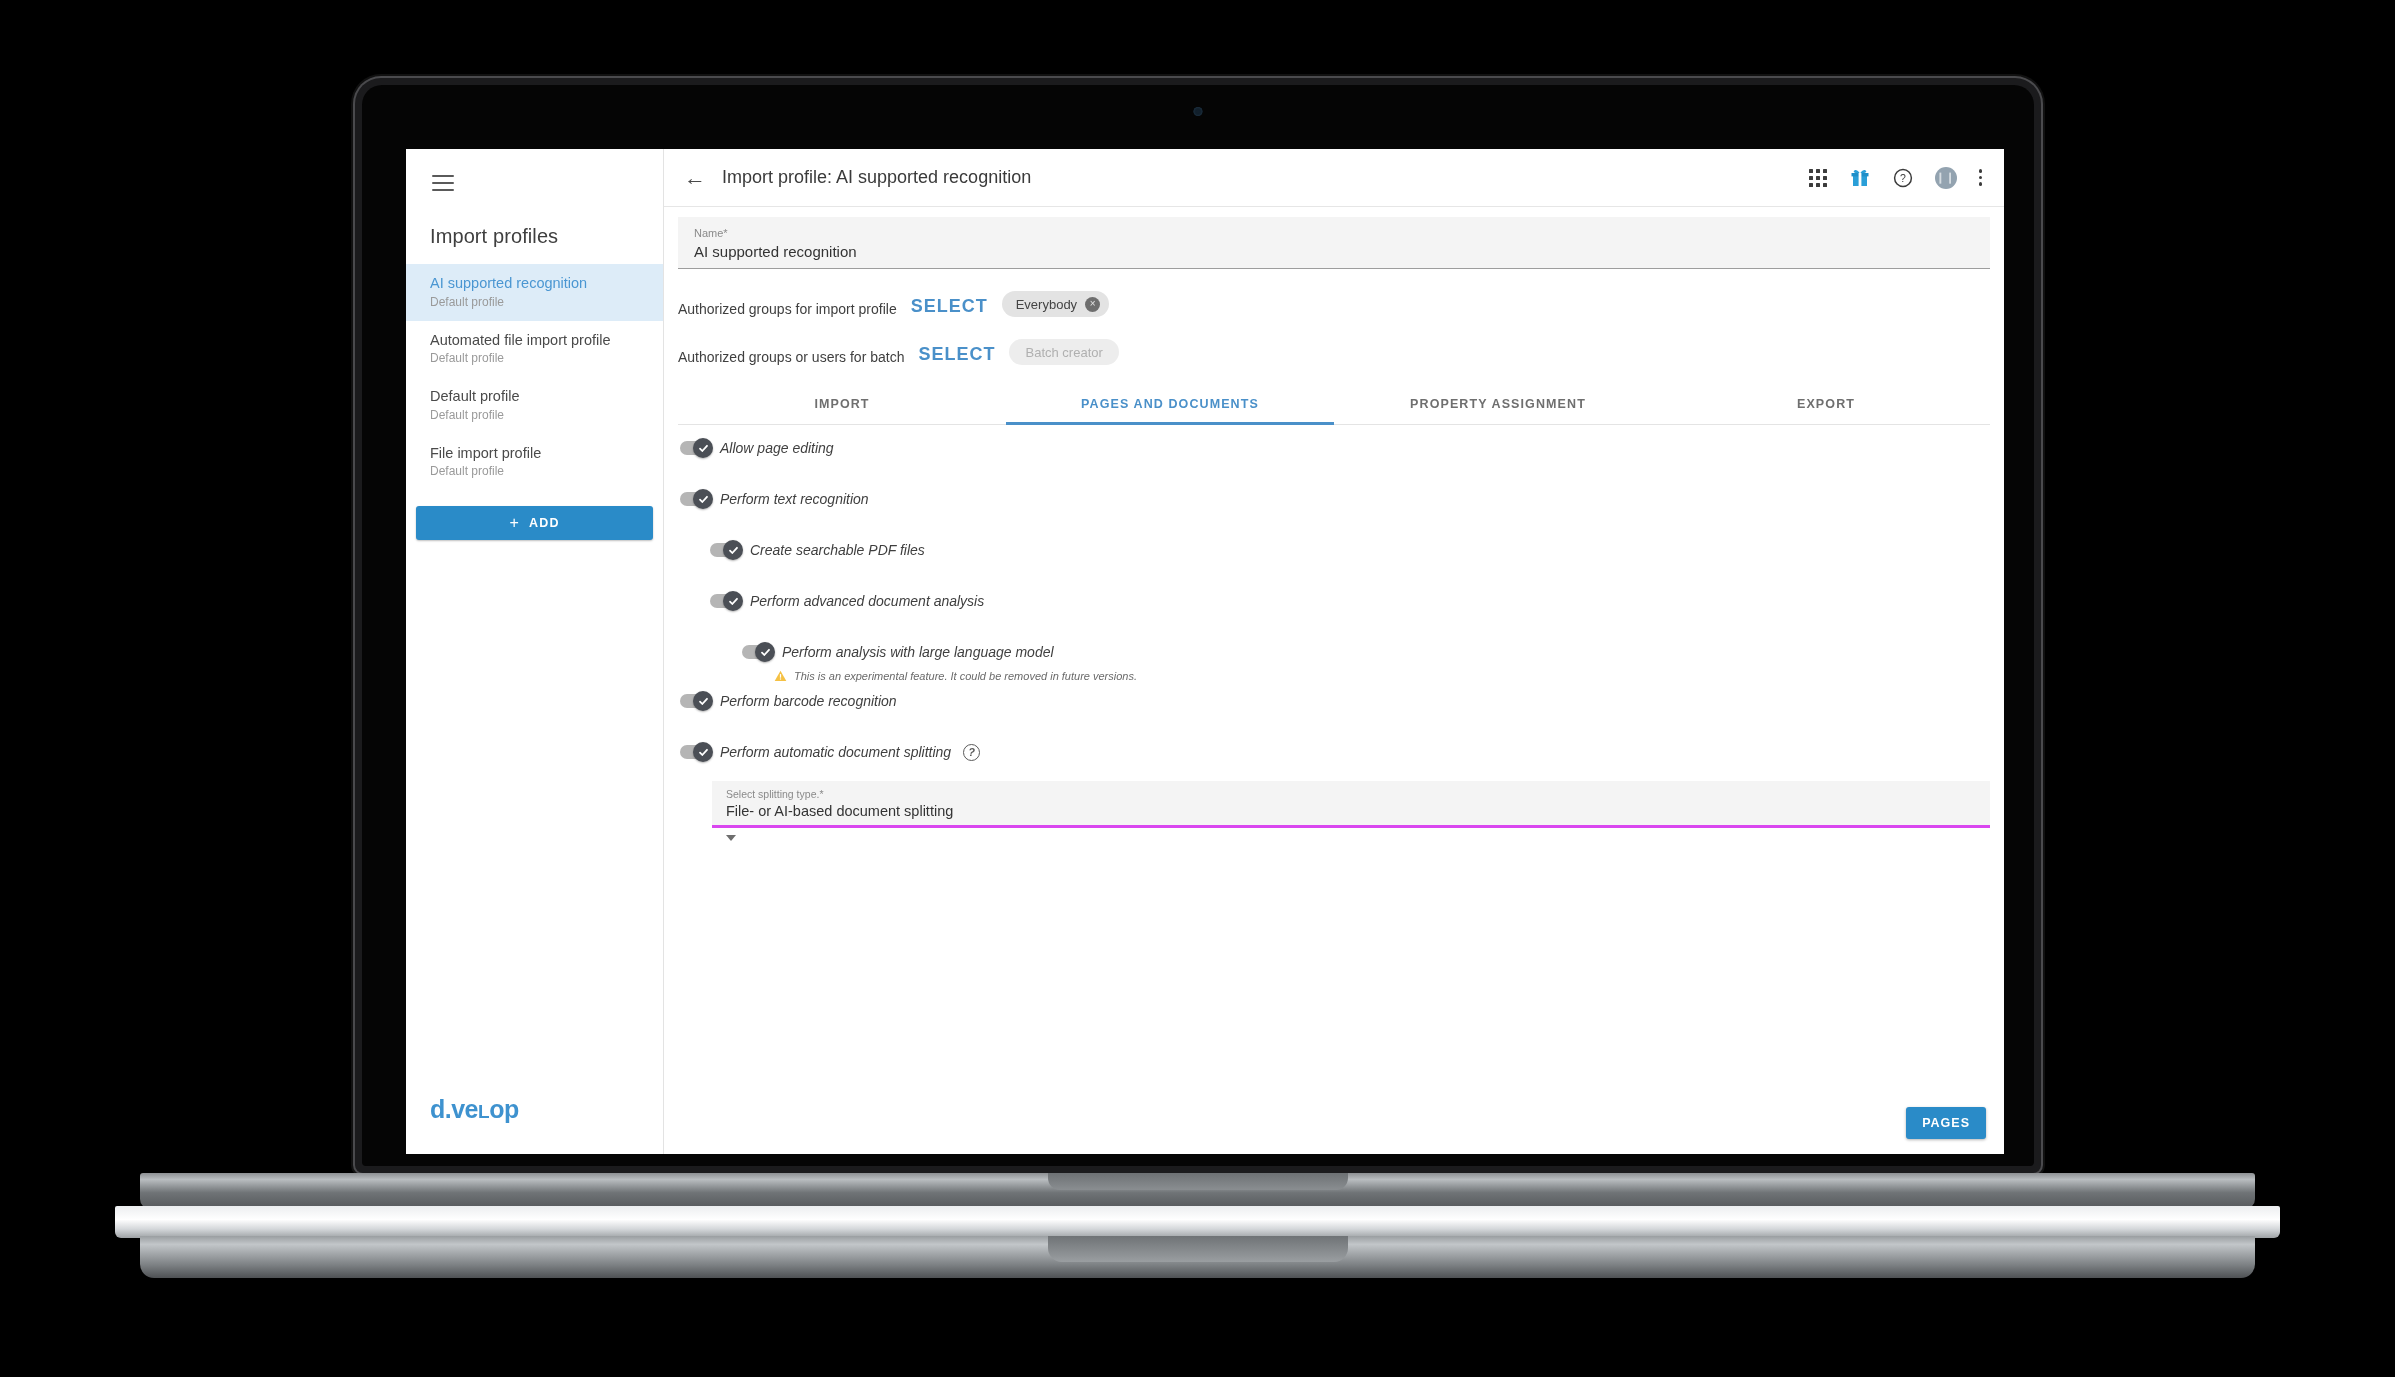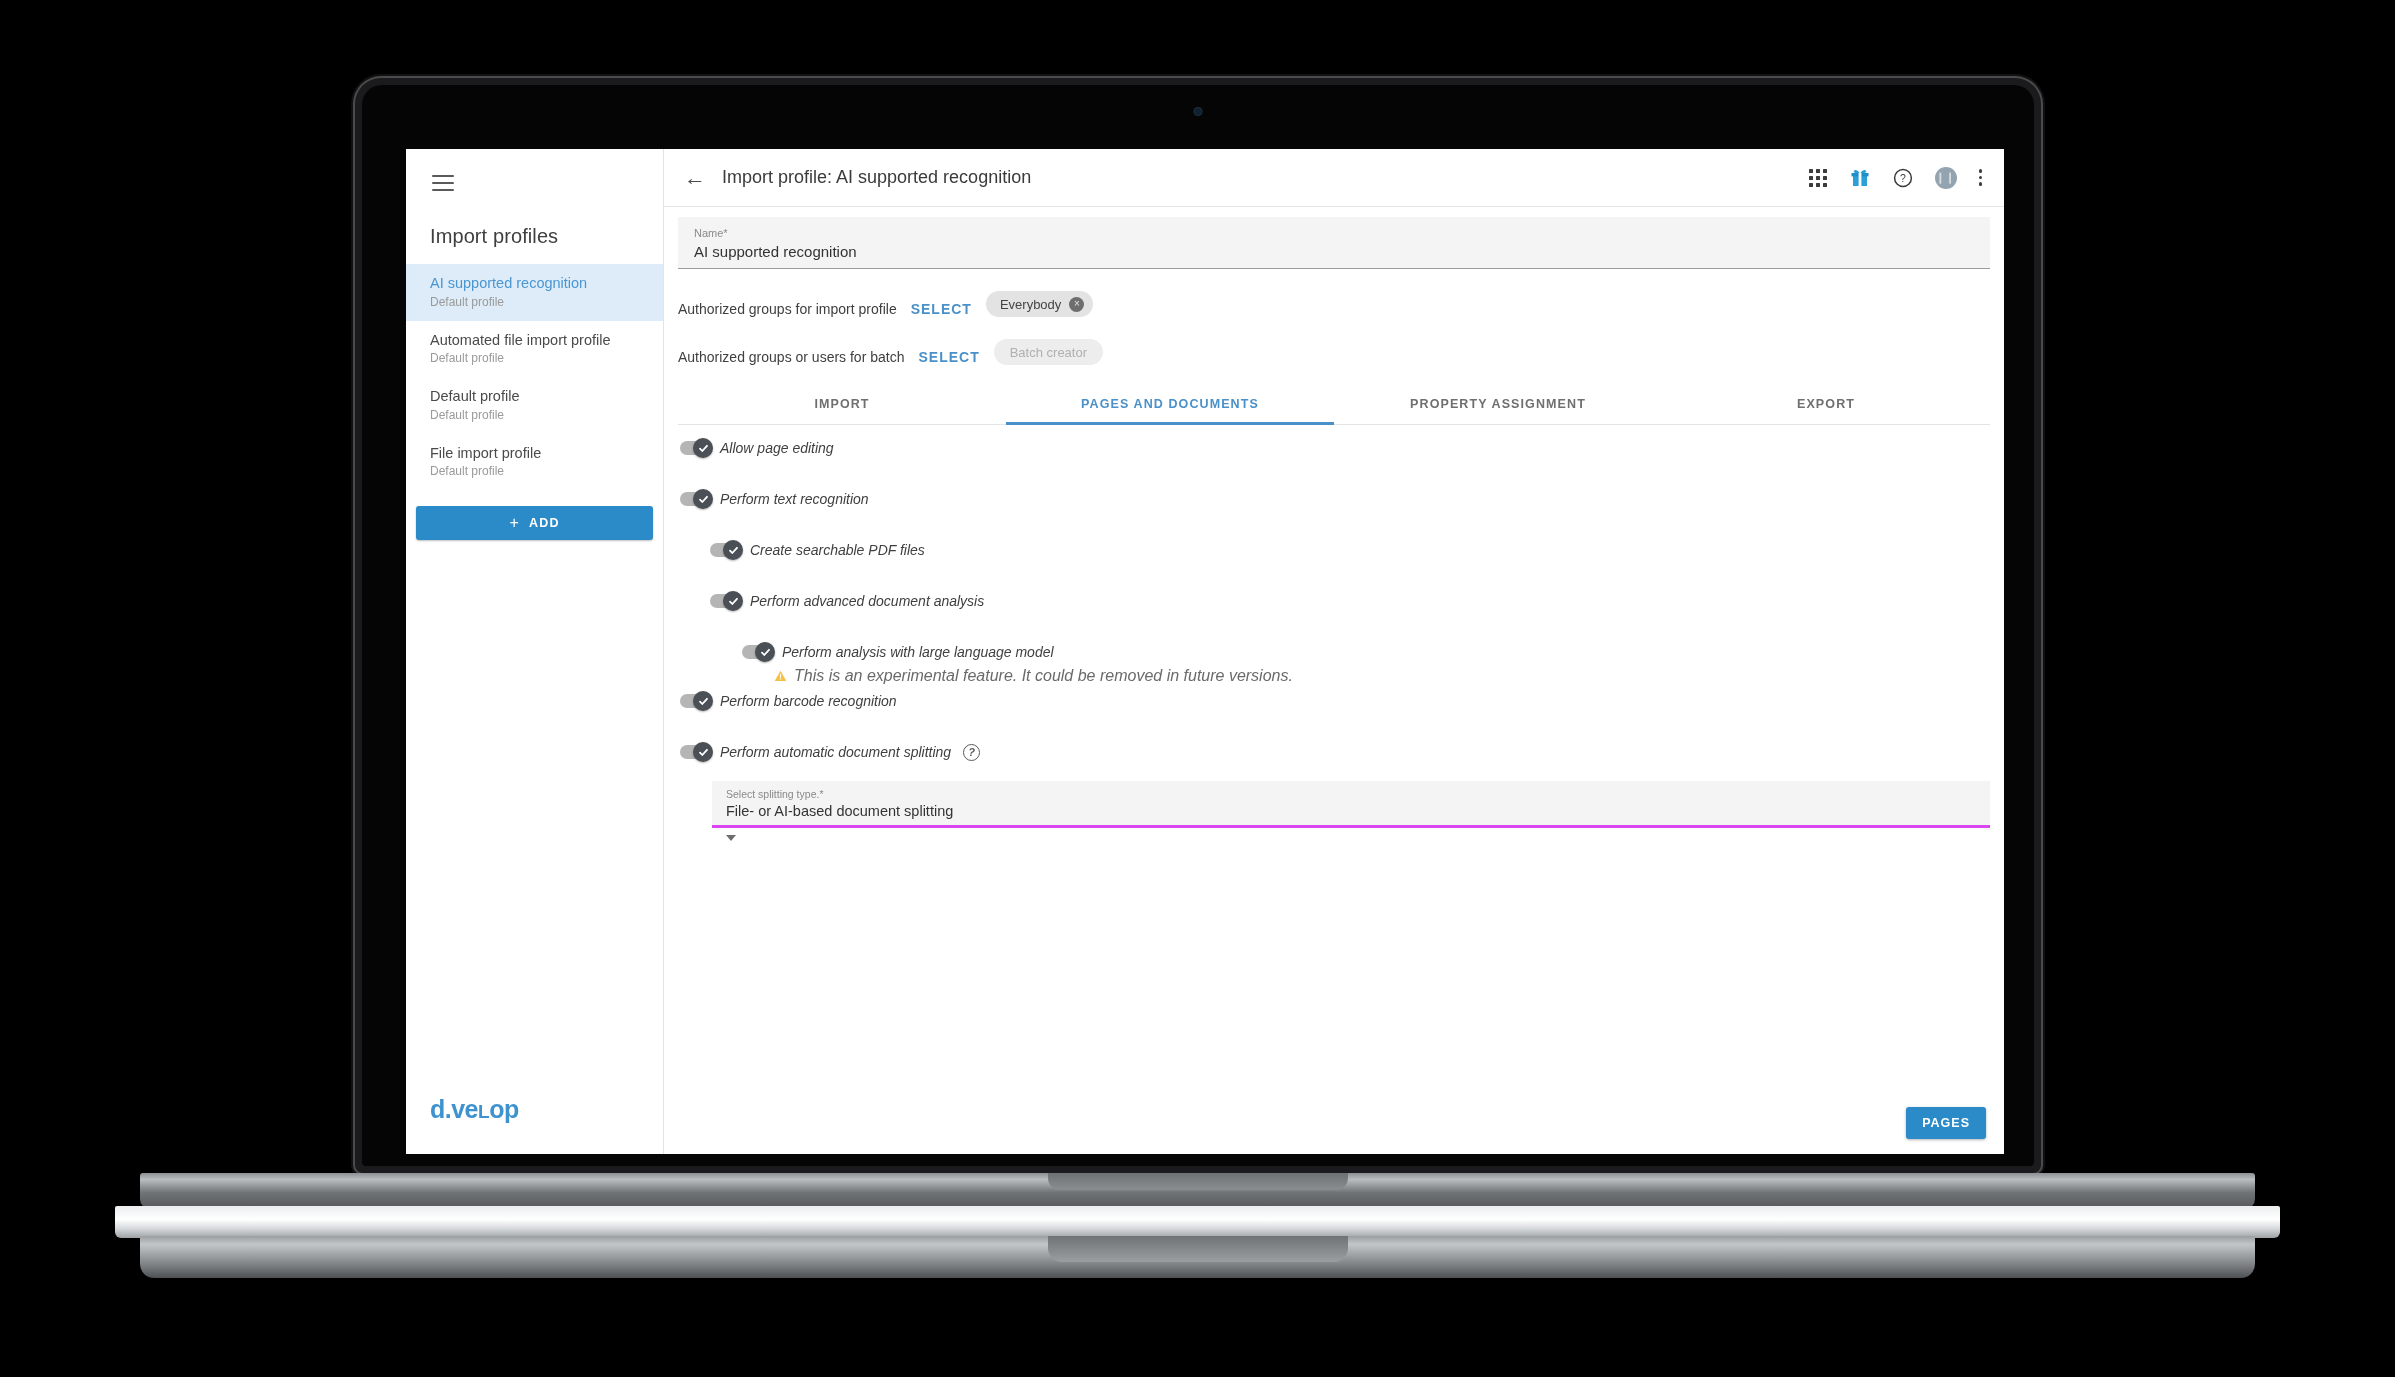--- a/index.html
+++ b/index.html
@@ -157,21 +157,21 @@
     height: 52px;
   }
   .field-label { font-size: 11px; color:#8a8a8a; line-height:1.3; }
   .field-value { font-size: 15px; color:#333; margin-top:3px; }
 
   .auth-row {
     display:flex; align-items:flex-end;
     padding: 0 14px; margin-top: 18px; height: 30px;
   }
   .auth-label { font-size: 14px; color:#3f3f3f; }
-  .select-link { font-size: 14px; color:#4a90c9; font-weight:bold; letter-spacing:1px; margin-left: 14px; cursor:pointer; }
+  .select-link { font-size: 18px; color:#4a90c9; font-weight:bold; letter-spacing:1px; margin-left: 14px; cursor:pointer; }
   .chip {
     margin-left: 14px;
     background:#e3e3e3; border-radius: 14px;
     height: 26px; display:inline-flex; align-items:center; gap:8px;
     padding: 0 9px 0 14px; font-size: 13px; color:#444;
   }
   .chip.ghost { background:#ededed; color:#b0b0b0; padding:0 16px; }
   .chip-x {
     width: 15px; height:15px; border-radius:50%;
     background:#6e6e6e; color:#e3e3e3; font-size:10px;
@@ -221,21 +221,21 @@
     width: 17px; height:17px; border-radius:50%;
     border:1.4px solid #5a5a5a; color:#5a5a5a;
     font-size: 11px; display:flex; align-items:center; justify-content:center;
     margin-left: 12px; cursor:pointer; line-height:1; font-weight:bold;
   }
 
   .warn-row {
     display:flex; align-items:center; margin-left: 96px;
     height: 18px; margin-top: 2px; margin-bottom: 3px;
   }
-  .warn-text { font-size: 16px; color:#6a6a6a; margin-left: 7px; }
+  .warn-text { font-size: 11px; color:#6a6a6a; margin-left: 7px; }
 
   
   .dropdown {
     margin: 16px 14px 0 48px;
     background:#f4f4f4; border-bottom:3px solid #d946ef;
     height: 47px; padding: 7px 14px 0 14px;
     display:flex; align-items:flex-start; justify-content:space-between;
     cursor:pointer;
     flex-direction:column;
   }

